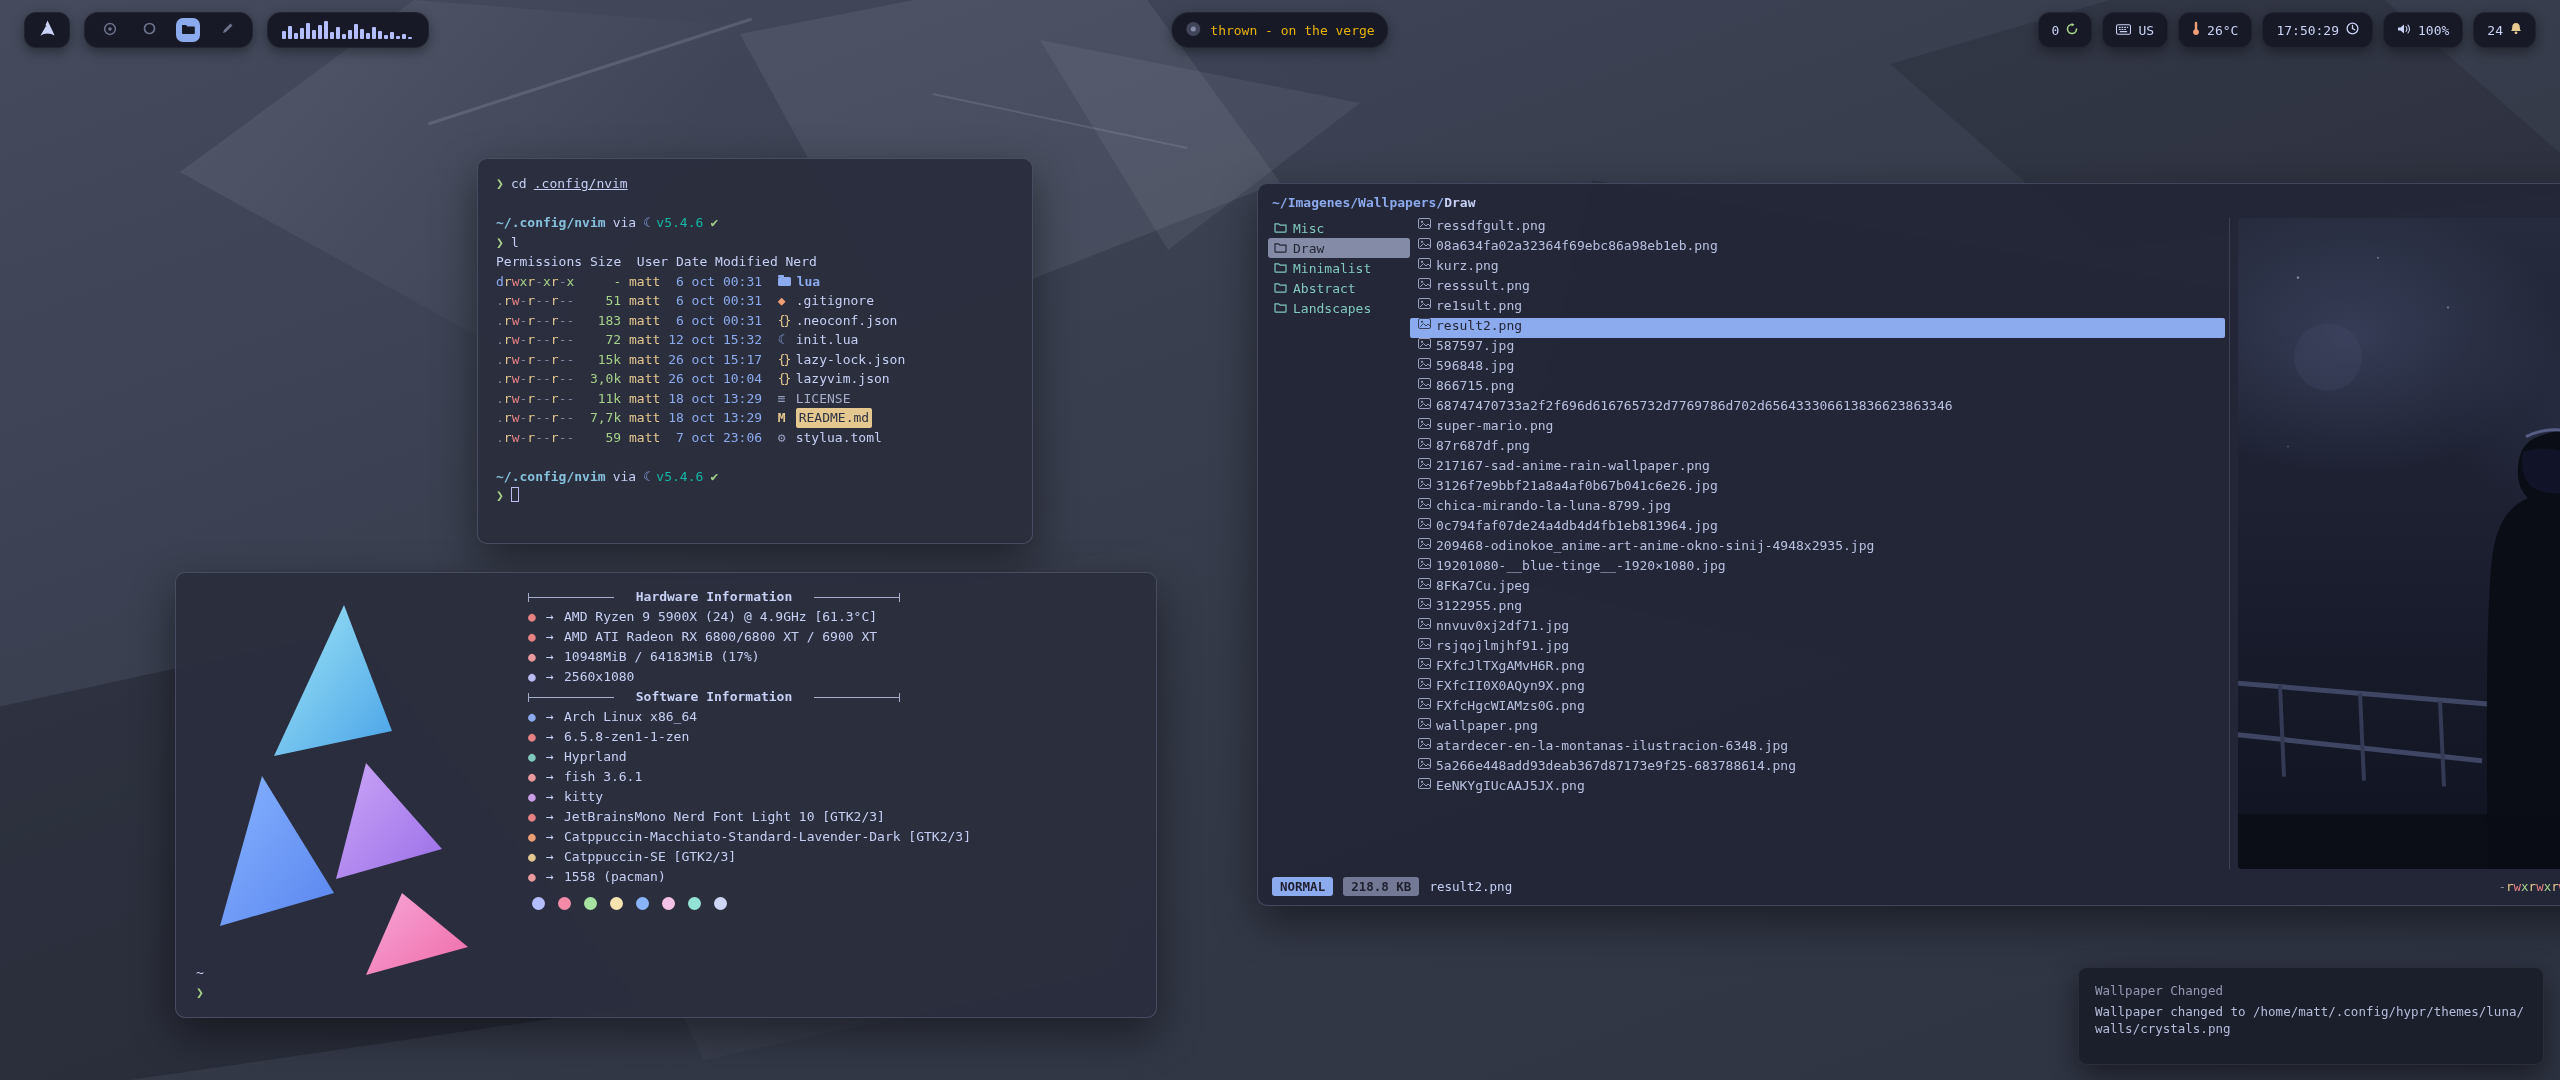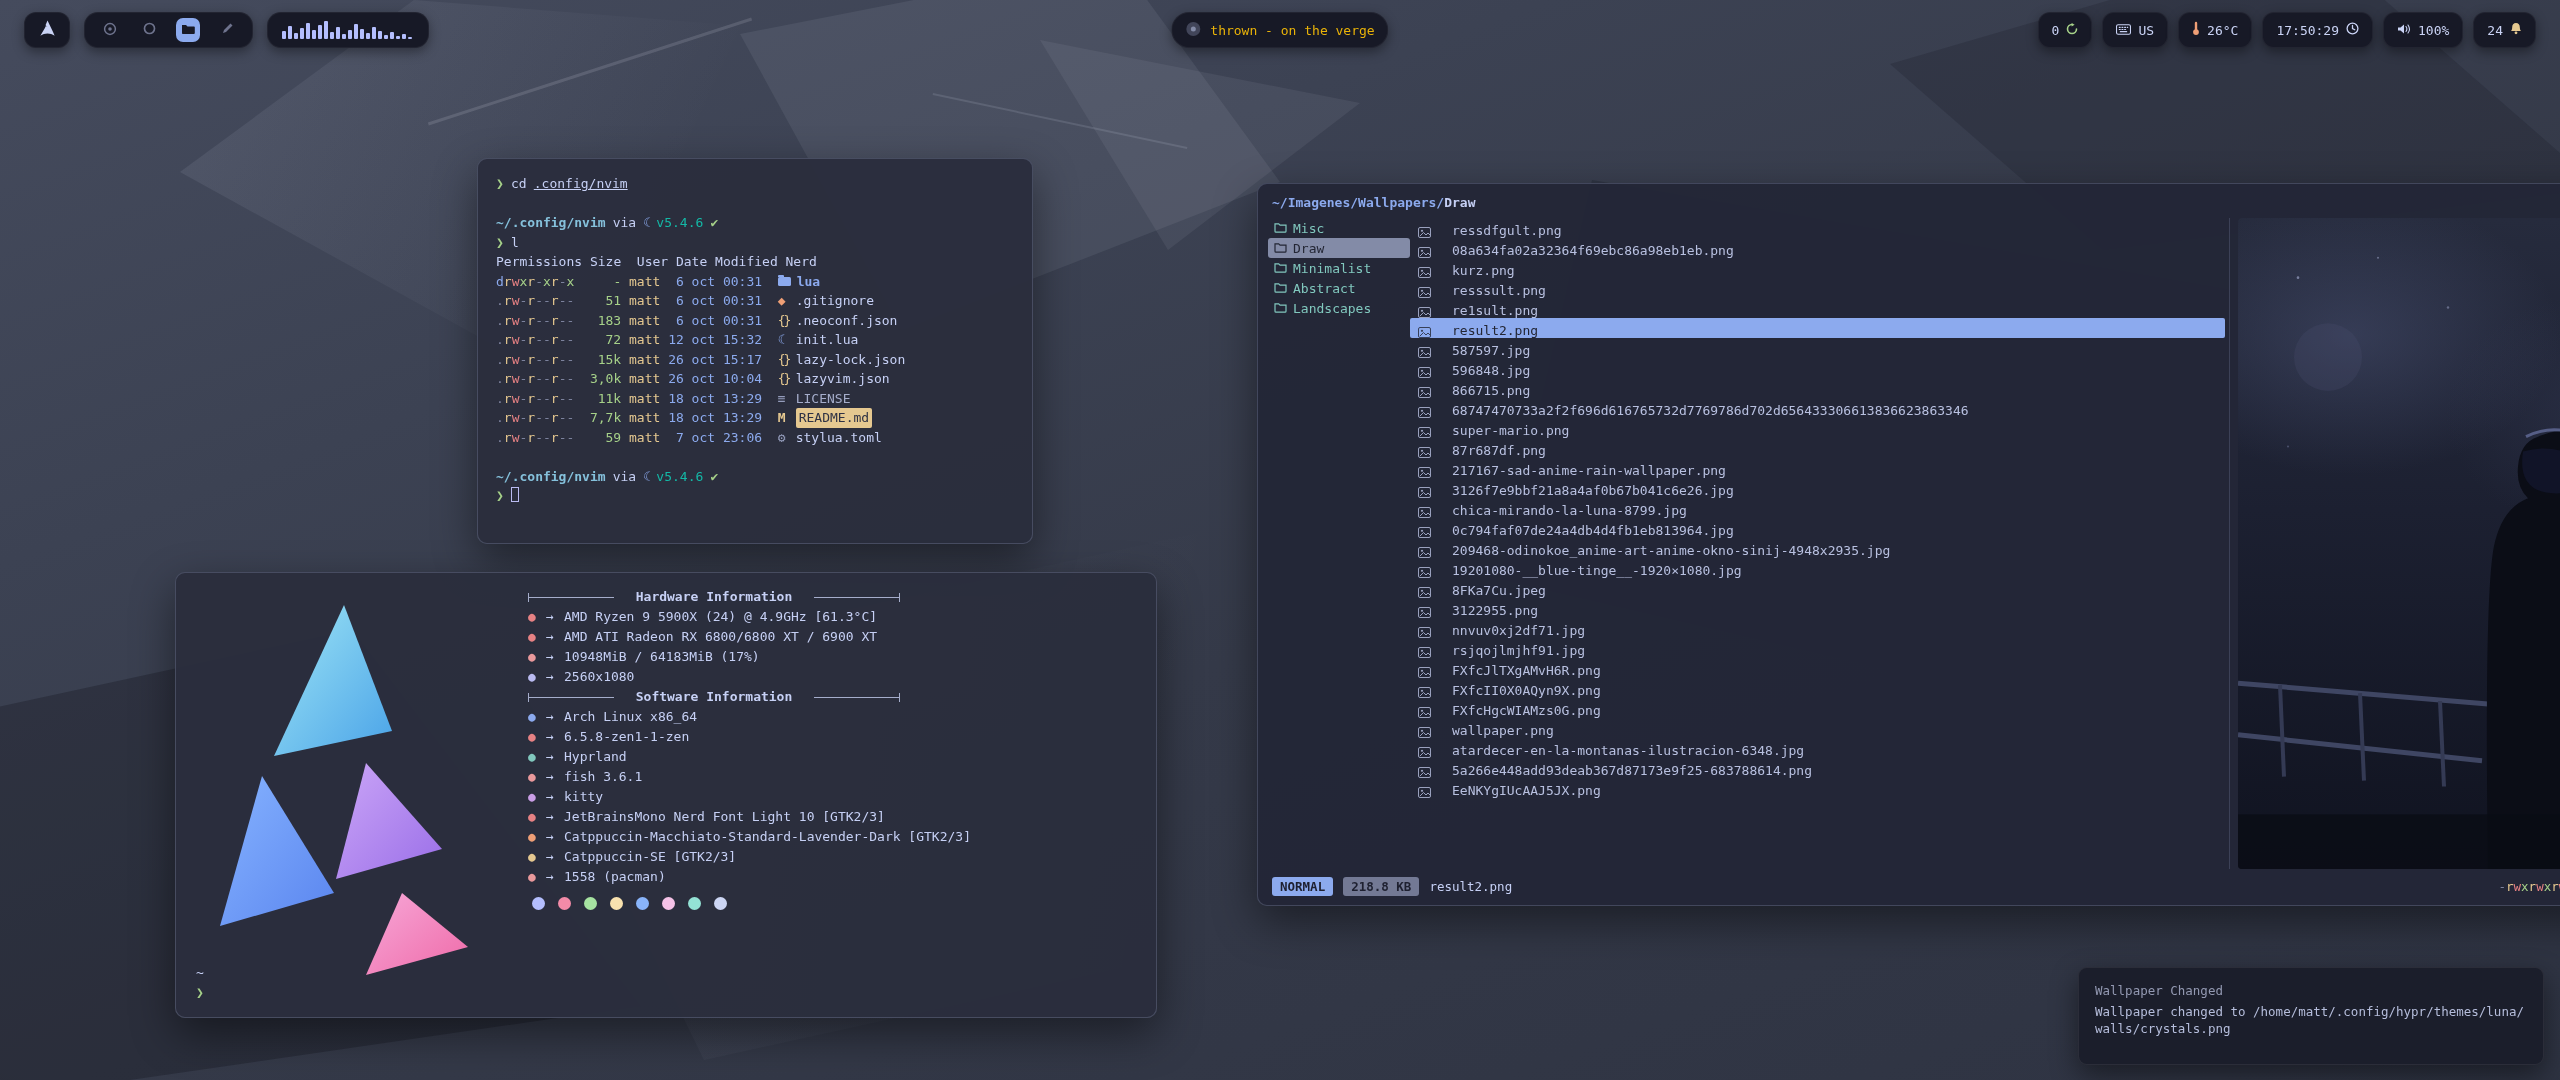--- a/index.html
+++ b/index.html
@@ -109,21 +109,21 @@
   .fm-head{position:absolute;left:14px;right:12px;top:6px;height:24px;display:flex;align-items:center;justify-content:space-between}
   .fm-path{font-weight:bold}
   .fm-path-pre{color:#8caaee}
   .fm-path-cur{color:#c6d0f5}
   .fm-tab{background:#8caaee;color:#1e2030;font-weight:bold;font-size:11px;padding:1px 7px;border-radius:3px}
   .fm-body{position:absolute;left:10px;right:10px;top:34px;bottom:36px;display:flex}
   .fm-side{width:142px}
   .fm-srow{height:20px;display:flex;align-items:center;gap:6px;color:#81c8be;padding:0 6px;border-radius:3px;cursor:pointer}
   .fm-srow.selected{background:#838ba7;color:#232634}
   .fm-list{flex:1;overflow:hidden}
-  .fm-frow{height:20px;display:flex;align-items:flex-end;gap:21px;color:#b8c0e0;padding:0 8px;border-radius:2px;cursor:pointer}
+  .fm-frow{height:20px;display:flex;align-items:flex-start;gap:5px;color:#b8c0e0;padding:0 8px;border-radius:2px;cursor:pointer}
   .fm-frow .img-ic{opacity:.8;display:flex}
   .fm-frow.selected{background:#8caaee;color:#232634}
   .fm-sep{width:1px;background:#3c4157;margin:0 8px 0 4px}
   .fm-preview{width:452px;border-radius:4px;overflow:hidden;position:relative;
     background:
       radial-gradient(300px 200px at 25% 18%,rgba(90,100,140,.35),transparent 70%),
       radial-gradient(220px 170px at 80% 30%,rgba(60,66,96,.30),transparent 70%),
       linear-gradient(180deg,#262b3d 0%,#1c2031 45%,#101320 100%);}
   .pv-svg{position:absolute;inset:0;width:100%;height:100%}
   .fm-status{position:absolute;left:14px;right:14px;bottom:8px;height:22px;display:flex;align-items:center;gap:10px;font-size:12.5px}

